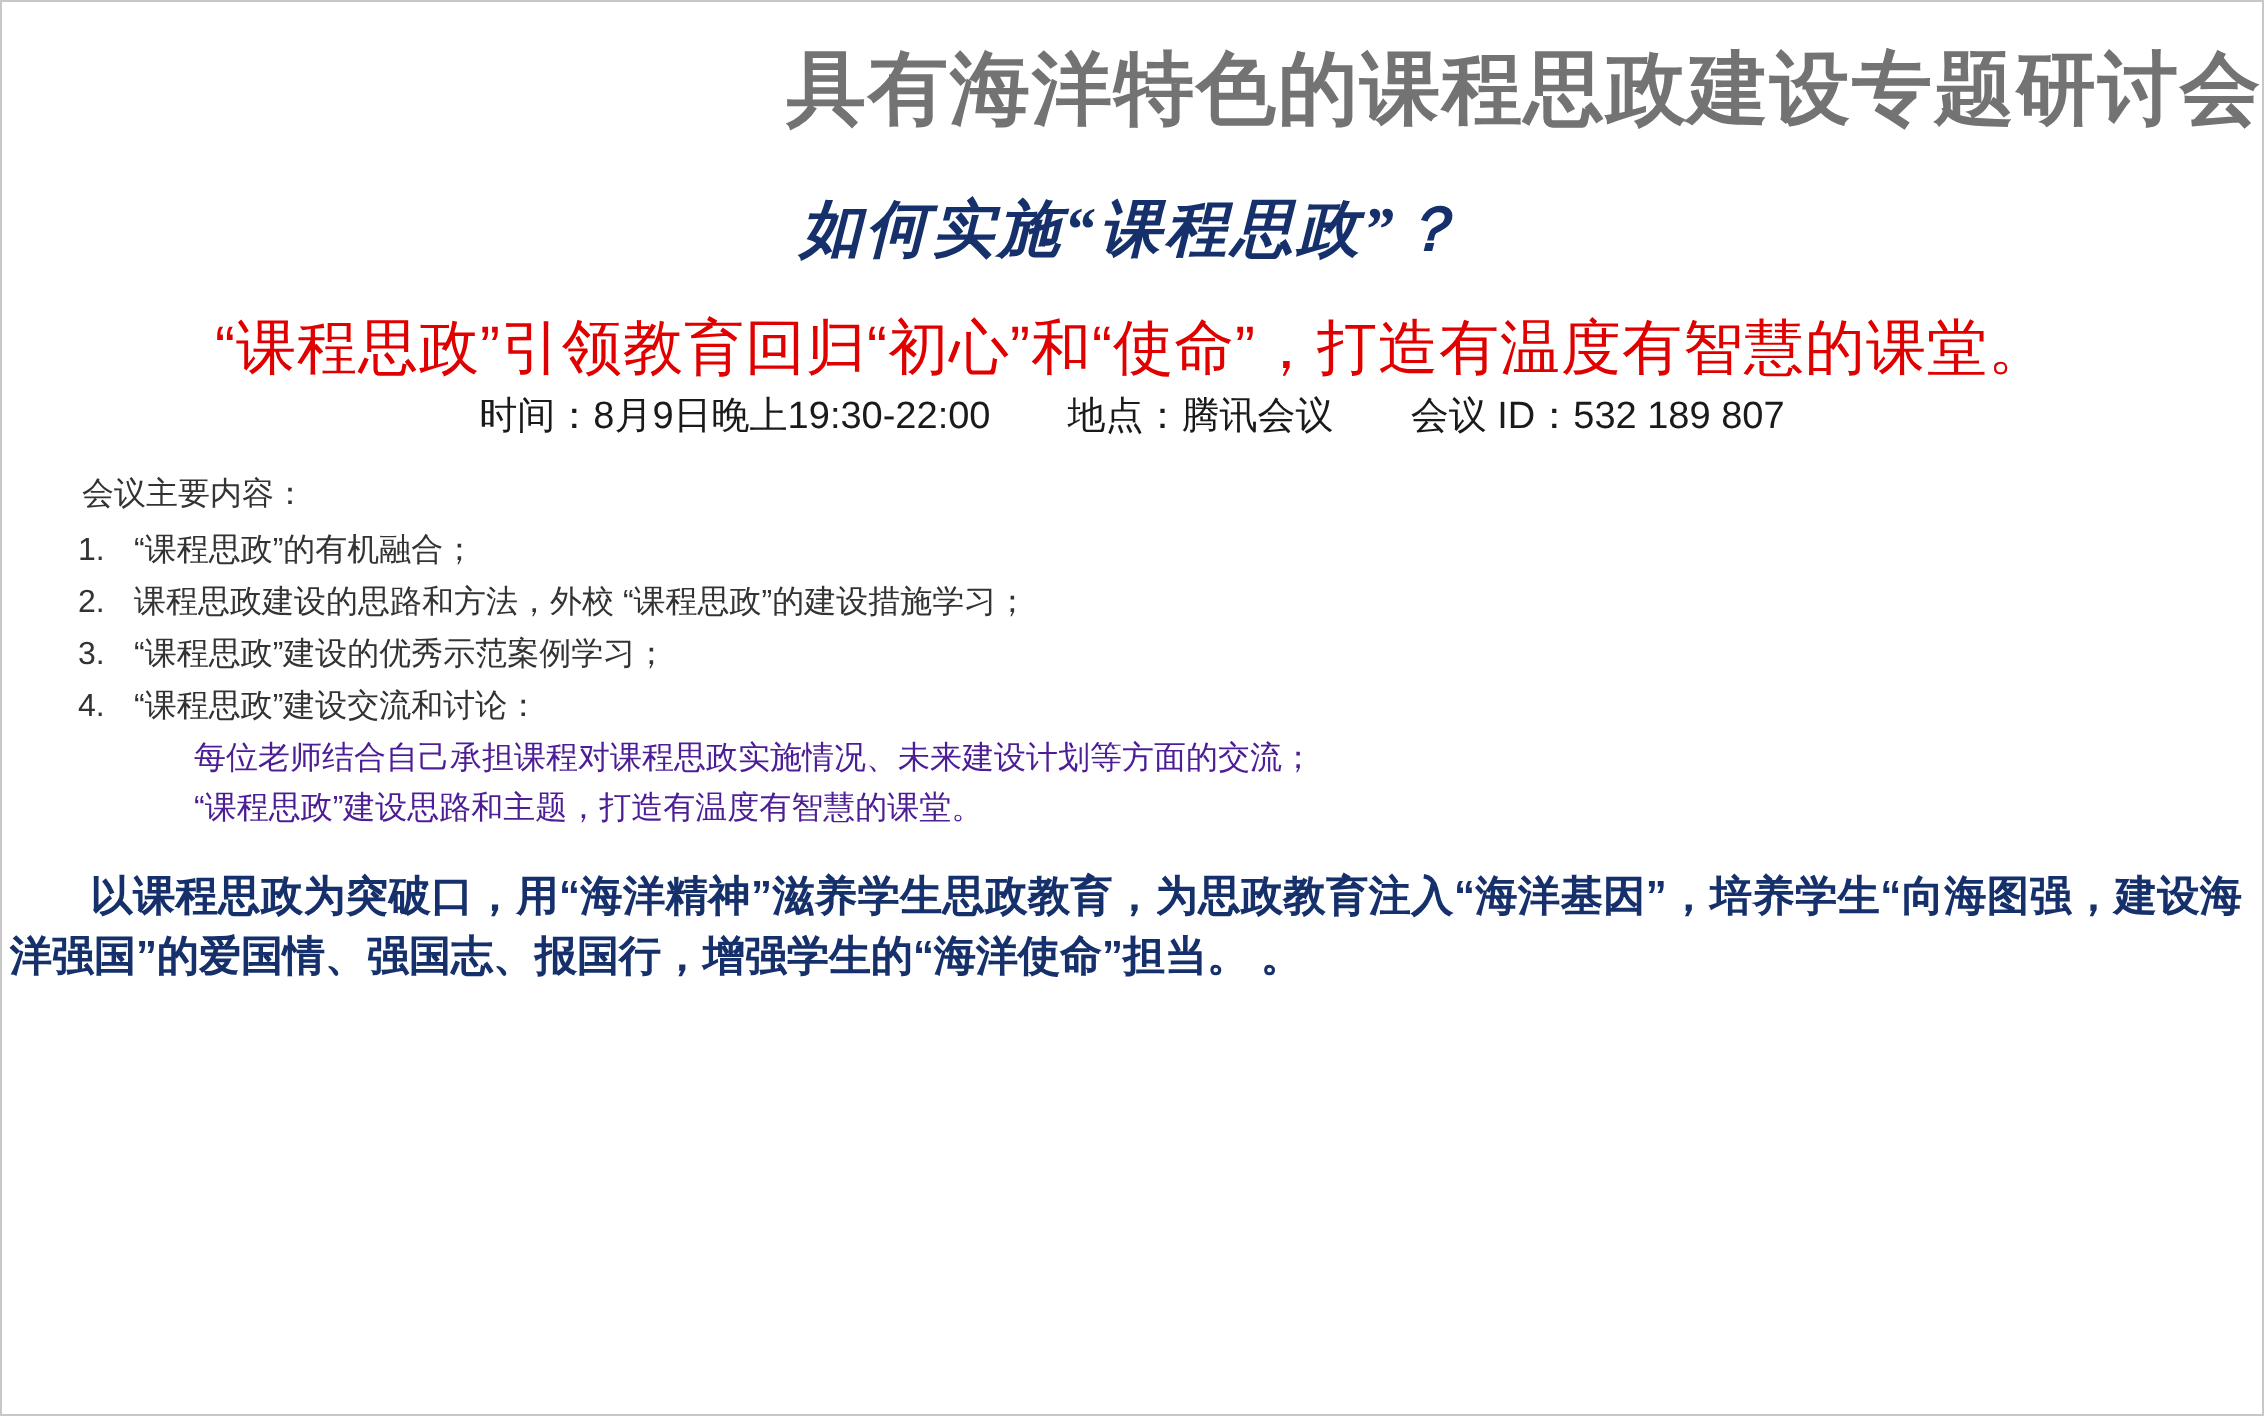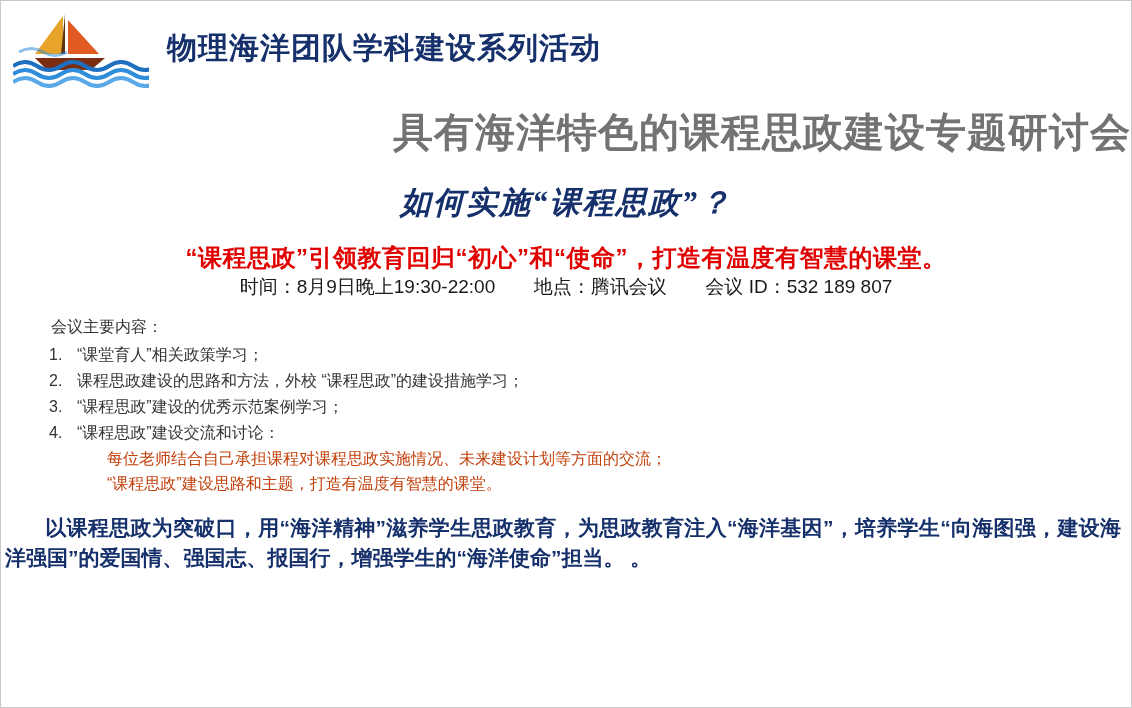--- a/index.html
+++ b/index.html
@@ -63,37 +63,37 @@
     font-size: 31px;
     font-weight: bold;
     font-style: italic;
     font-family: "Liberation Serif", serif;
     color: #15306b;
     margin-top: 22px;
     letter-spacing: 2px;
   }
   .slogan {
     text-align: center;
-    font-size: 24px;
-    font-weight: bold;
+    font-size: 30px;
+    font-weight: normal;
     color: #e00000;
     margin-top: 18px;
     letter-spacing: 0.5px;
   }
   .meta-line {
     text-align: center;
     font-size: 19px;
     color: #1a1a1a;
   }
   .meta-line .gap { display: inline-block; width: 28px; }
 
   
   .agenda {
     margin-top: 14px;
-    padding-left: 48px;
+    padding-left: 38px;
     font-size: 16px;
     color: #333333;
     line-height: 1.62;
   }
   .agenda-head {
     margin-bottom: 2px;
     padding-left: 2px;
   }
   .agenda-list {
     list-style: none;
@@ -105,80 +105,61 @@
     align-items: flex-start;
   }
   .agenda-num {
     width: 28px;
     flex: 0 0 auto;
     text-align: left;
   }
   .agenda-text { flex: 1 1 auto; }
   .agenda-sub {
     padding-left: 58px;
-    color: #c2410c;
+    color: #4c1d95;
   }
 
   
   .closing {
     margin-top: 16px;
     padding: 0 10px 0 4px;
     font-size: 21px;
     font-weight: bold;
     color: #15306b;
     line-height: 1.42;
     text-align: justify;
   }
   .closing .indent { display: inline-block; width: 40px; }
 </style>
 </head>
 <body>
 
 <div class="page">
 
-  <div class="header">
-    <div class="logo">
-      <svg width="136" height="80" viewBox="0 0 136 80" xmlns="http://www.w3.org/2000/svg">
-        <rect x="0" y="0" width="136" height="80" fill="#ffffff"></rect>
-
-        <path d="M22 50 L92 50 L78 62 L34 62 Z" fill="#7b2d12"></path>
-
-        <path d="M50 8 L50 46 L22 46 Z" fill="#e8a32a"></path>
-        <path d="M55 12 L55 46 L86 46 Z" fill="#e05a22"></path>
-        <path d="M52 6 L52 46 L48 46 Z" fill="#5b3210"></path>
-
-        <path d="M0 58 q12 -8 24 0 t24 0 t24 0 t24 0 t24 0 t24 0" stroke="#1e6fc0" stroke-width="4" fill="none"></path>
-        <path d="M0 66 q12 -8 24 0 t24 0 t24 0 t24 0 t24 0 t24 0" stroke="#2f8ddb" stroke-width="4" fill="none"></path>
-        <path d="M0 74 q12 -8 24 0 t24 0 t24 0 t24 0 t24 0 t24 0" stroke="#5aa9e6" stroke-width="4" fill="none"></path>
-        <path d="M6 44 q12 -7 24 0 t24 0" stroke="#2f8ddb" stroke-width="3" fill="none" opacity="0.55"></path>
-      </svg>
-    </div>
-    <div class="header-title">物理海洋团队学科建设系列活动</div>
-  </div>
 
   <div class="main-title">具有海洋特色的课程思政建设专题研讨会</div>
 
   <div class="sub-title">如何实施“课程思政”？</div>
 
   <div class="slogan">“课程思政”引领教育回归“初心”和“使命”，打造有温度有智慧的课堂。</div>
 
   <div class="meta-line">
     <span>时间：8月9日晚上19:30-22:00</span>
     <span class="gap"></span>
     <span>地点：腾讯会议</span>
     <span class="gap"></span>
     <span>会议 ID：532 189 807</span>
   </div>
 
   <div class="agenda">
     <div class="agenda-head">会议主要内容：</div>
     <ul class="agenda-list">
       <li>
         <span class="agenda-num">1.</span>
-        <span class="agenda-text">“课堂育人”相关政策学习；</span>
+        <span class="agenda-text">“课程思政”的有机融合；</span>
       </li>
       <li>
         <span class="agenda-num">2.</span>
         <span class="agenda-text">课程思政建设的思路和方法，外校 “课程思政”的建设措施学习；</span>
       </li>
       <li>
         <span class="agenda-num">3.</span>
         <span class="agenda-text">“课程思政”建设的优秀示范案例学习；</span>
       </li>
       <li>

